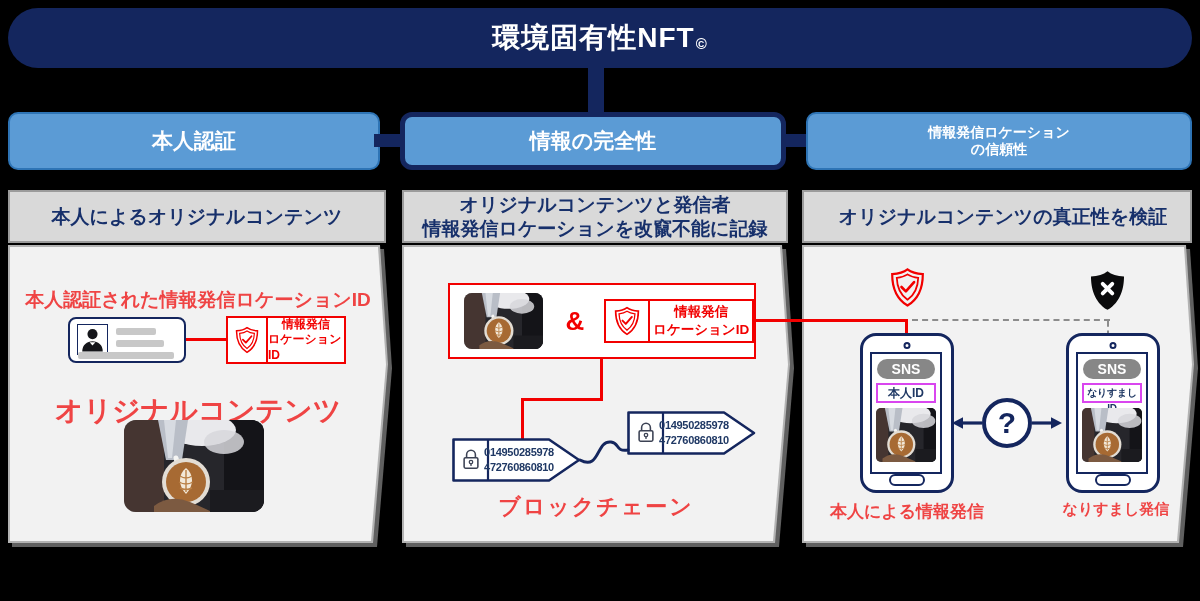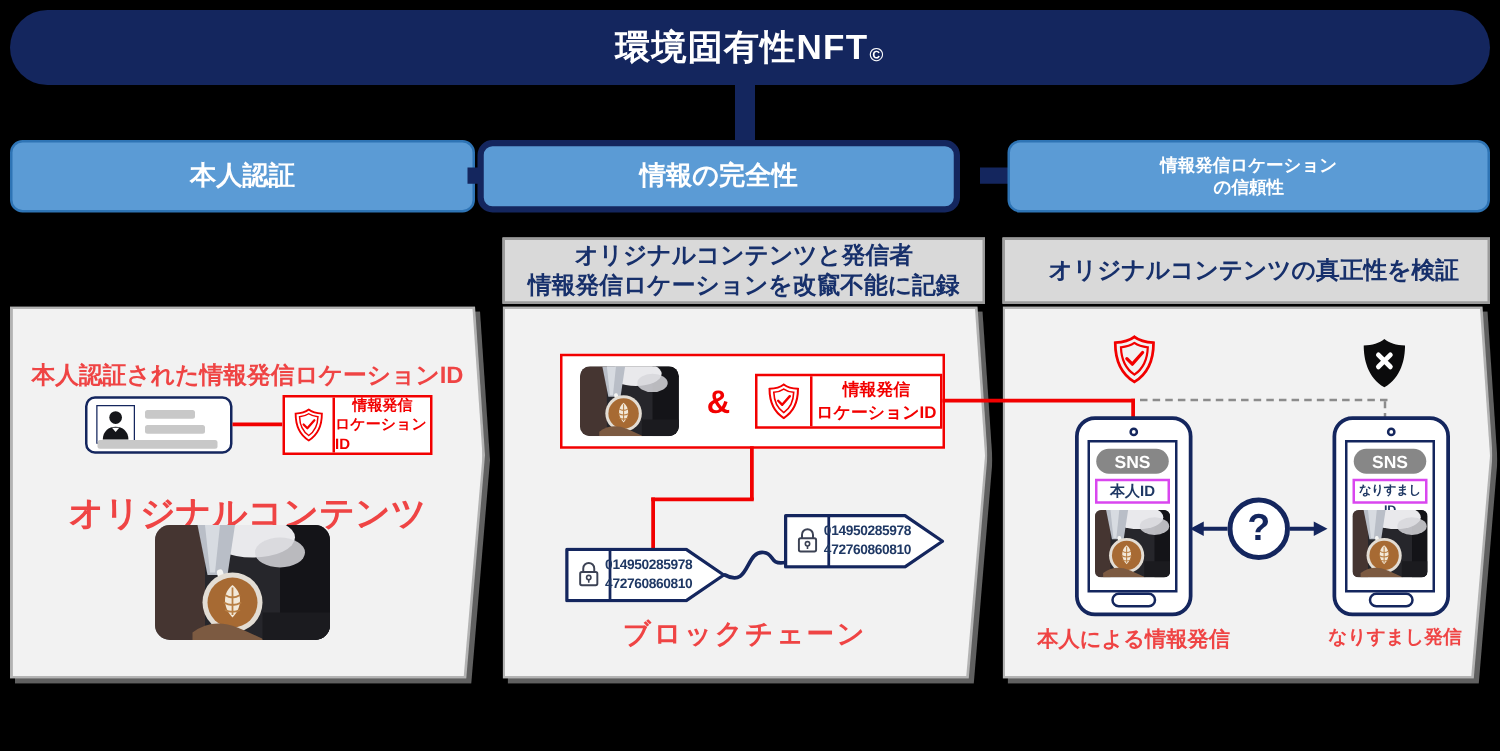--- a/index.html
+++ b/index.html
@@ -139,29 +139,32 @@
   <div class="abs banner">
     <div class="title"><span>環境固有性NFT</span><span class="cmark">©</span></div>
   </div>
 
   <div class="abs navy-bar" style="left:588px;top:66px;width:16px;height:48px;"></div>
 
   <div class="abs pill-hdr" style="left:8px;width:372px;">
     <span class="l1">本人認証</span>
   </div>
   <div class="abs navy-bar" style="left:374px;top:134px;width:32px;height:13px;"></div>
-  <div class="abs pill-hdr navy-border" style="left:382px;width:386px;">
+  <div class="abs pill-hdr navy-border" style="left:400px;width:386px;">
     <span class="l1">情報の完全性</span>
   </div>
   <div class="abs navy-bar" style="left:784px;top:134px;width:26px;height:13px;"></div>
   <div class="abs pill-hdr two" style="left:806px;width:386px;">
     <span class="l1">情報発信ロケーション</span>
     <span class="l2">の信頼性</span>
   </div>
 
+  <div class="abs sub-hdr" style="left:8px;width:378px;">
+    <span class="s1">本人によるオリジナルコンテンツ</span>
+  </div>
   <div class="abs sub-hdr" style="left:402px;width:386px;">
     <span class="s1">オリジナルコンテンツと発信者</span>
     <span class="s2">情報発信ロケーションを改竄不能に記録</span>
   </div>
   <div class="abs sub-hdr" style="left:802px;width:390px;padding-left:12px;">
     <span class="s1">オリジナルコンテンツの真正性を検証</span>
   </div>
 
   <div class="abs panel" style="left:8px;width:380px;">
     <div class="panel-shape">

